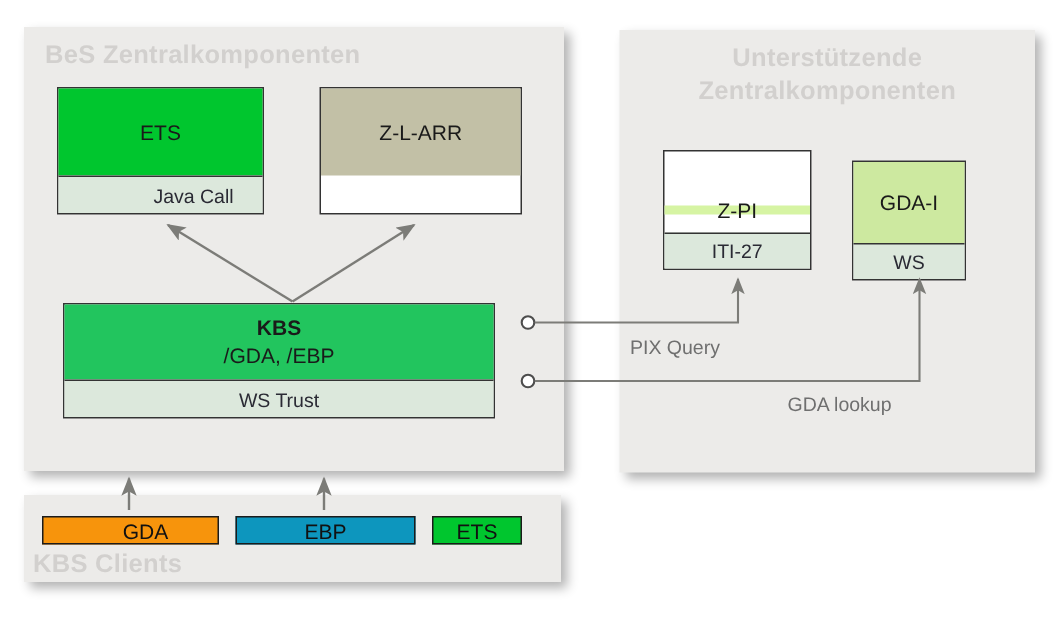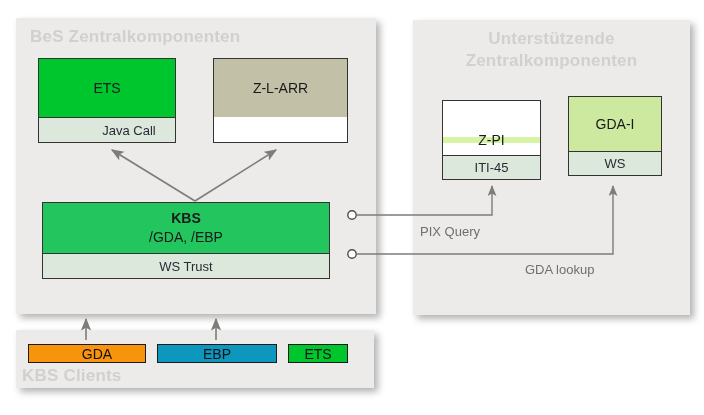--- a/index.html
+++ b/index.html
@@ -132,25 +132,25 @@
 
   <div class="group" style="left:413px; top:20px; width:277px; height:295px;"></div>
   <div class="group-title" style="left:413px; top:28px; width:277px; text-align:center;">Unterstützende
 Zentralkomponenten</div>
 
   <div class="comp" style="left:442px; top:100px; width:99px; height:80px;">
     <div class="comp-main" style="bottom:36px; background:#D6F4A3;margin-top:36px;">
       <span>Z-PI</span>
     </div>
     <div class="comp-sub" style="height:24px;">
-      <span>ITI-45</span>
+      <span>ITI-27</span>
     </div>
   </div>
 
-  <div class="comp" style="left:568px; top:96px; width:94px; height:80px;">
+  <div class="comp" style="left:568px; top:107px; width:76px; height:80px;">
     <div class="comp-main" style="bottom:24px; background:#CDE9A0;">
       <span>GDA-I</span>
     </div>
     <div class="comp-sub" style="height:24px;">
       <span>WS</span>
     </div>
   </div>
 
   <div class="group" style="left:16px; top:330px; width:358px; height:58px;"></div>
   <div class="group-title" style="left:22px; top:365px; width:200px; font-size:17px;">KBS Clients</div>

